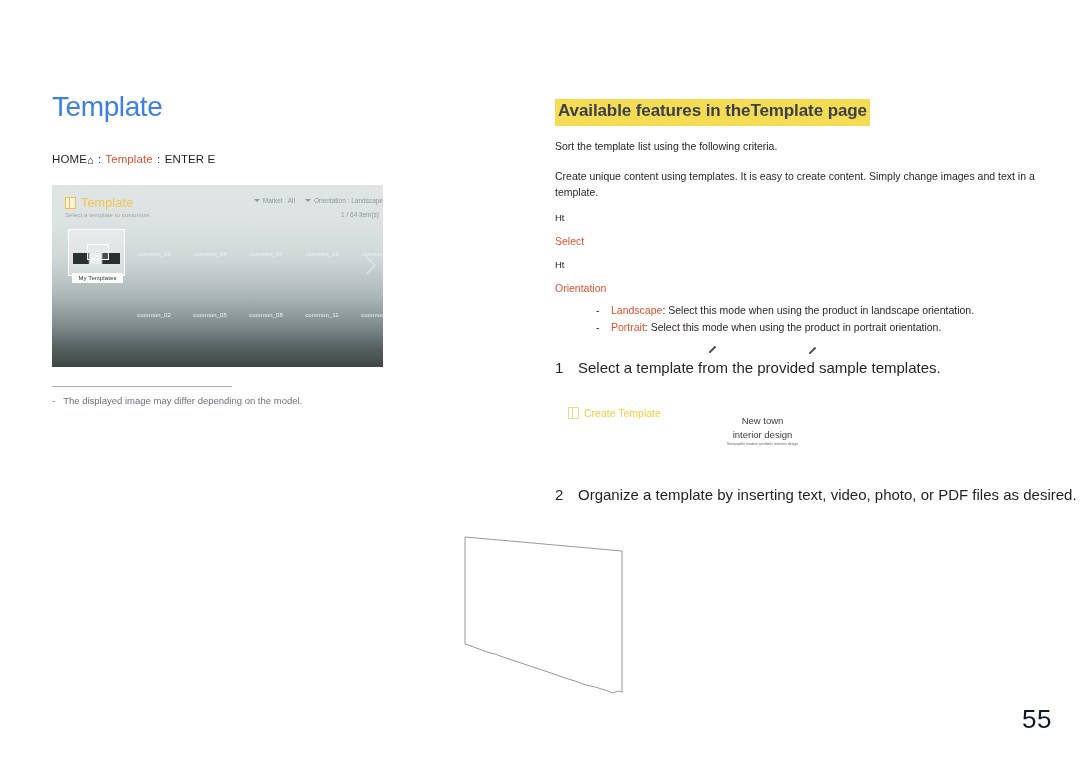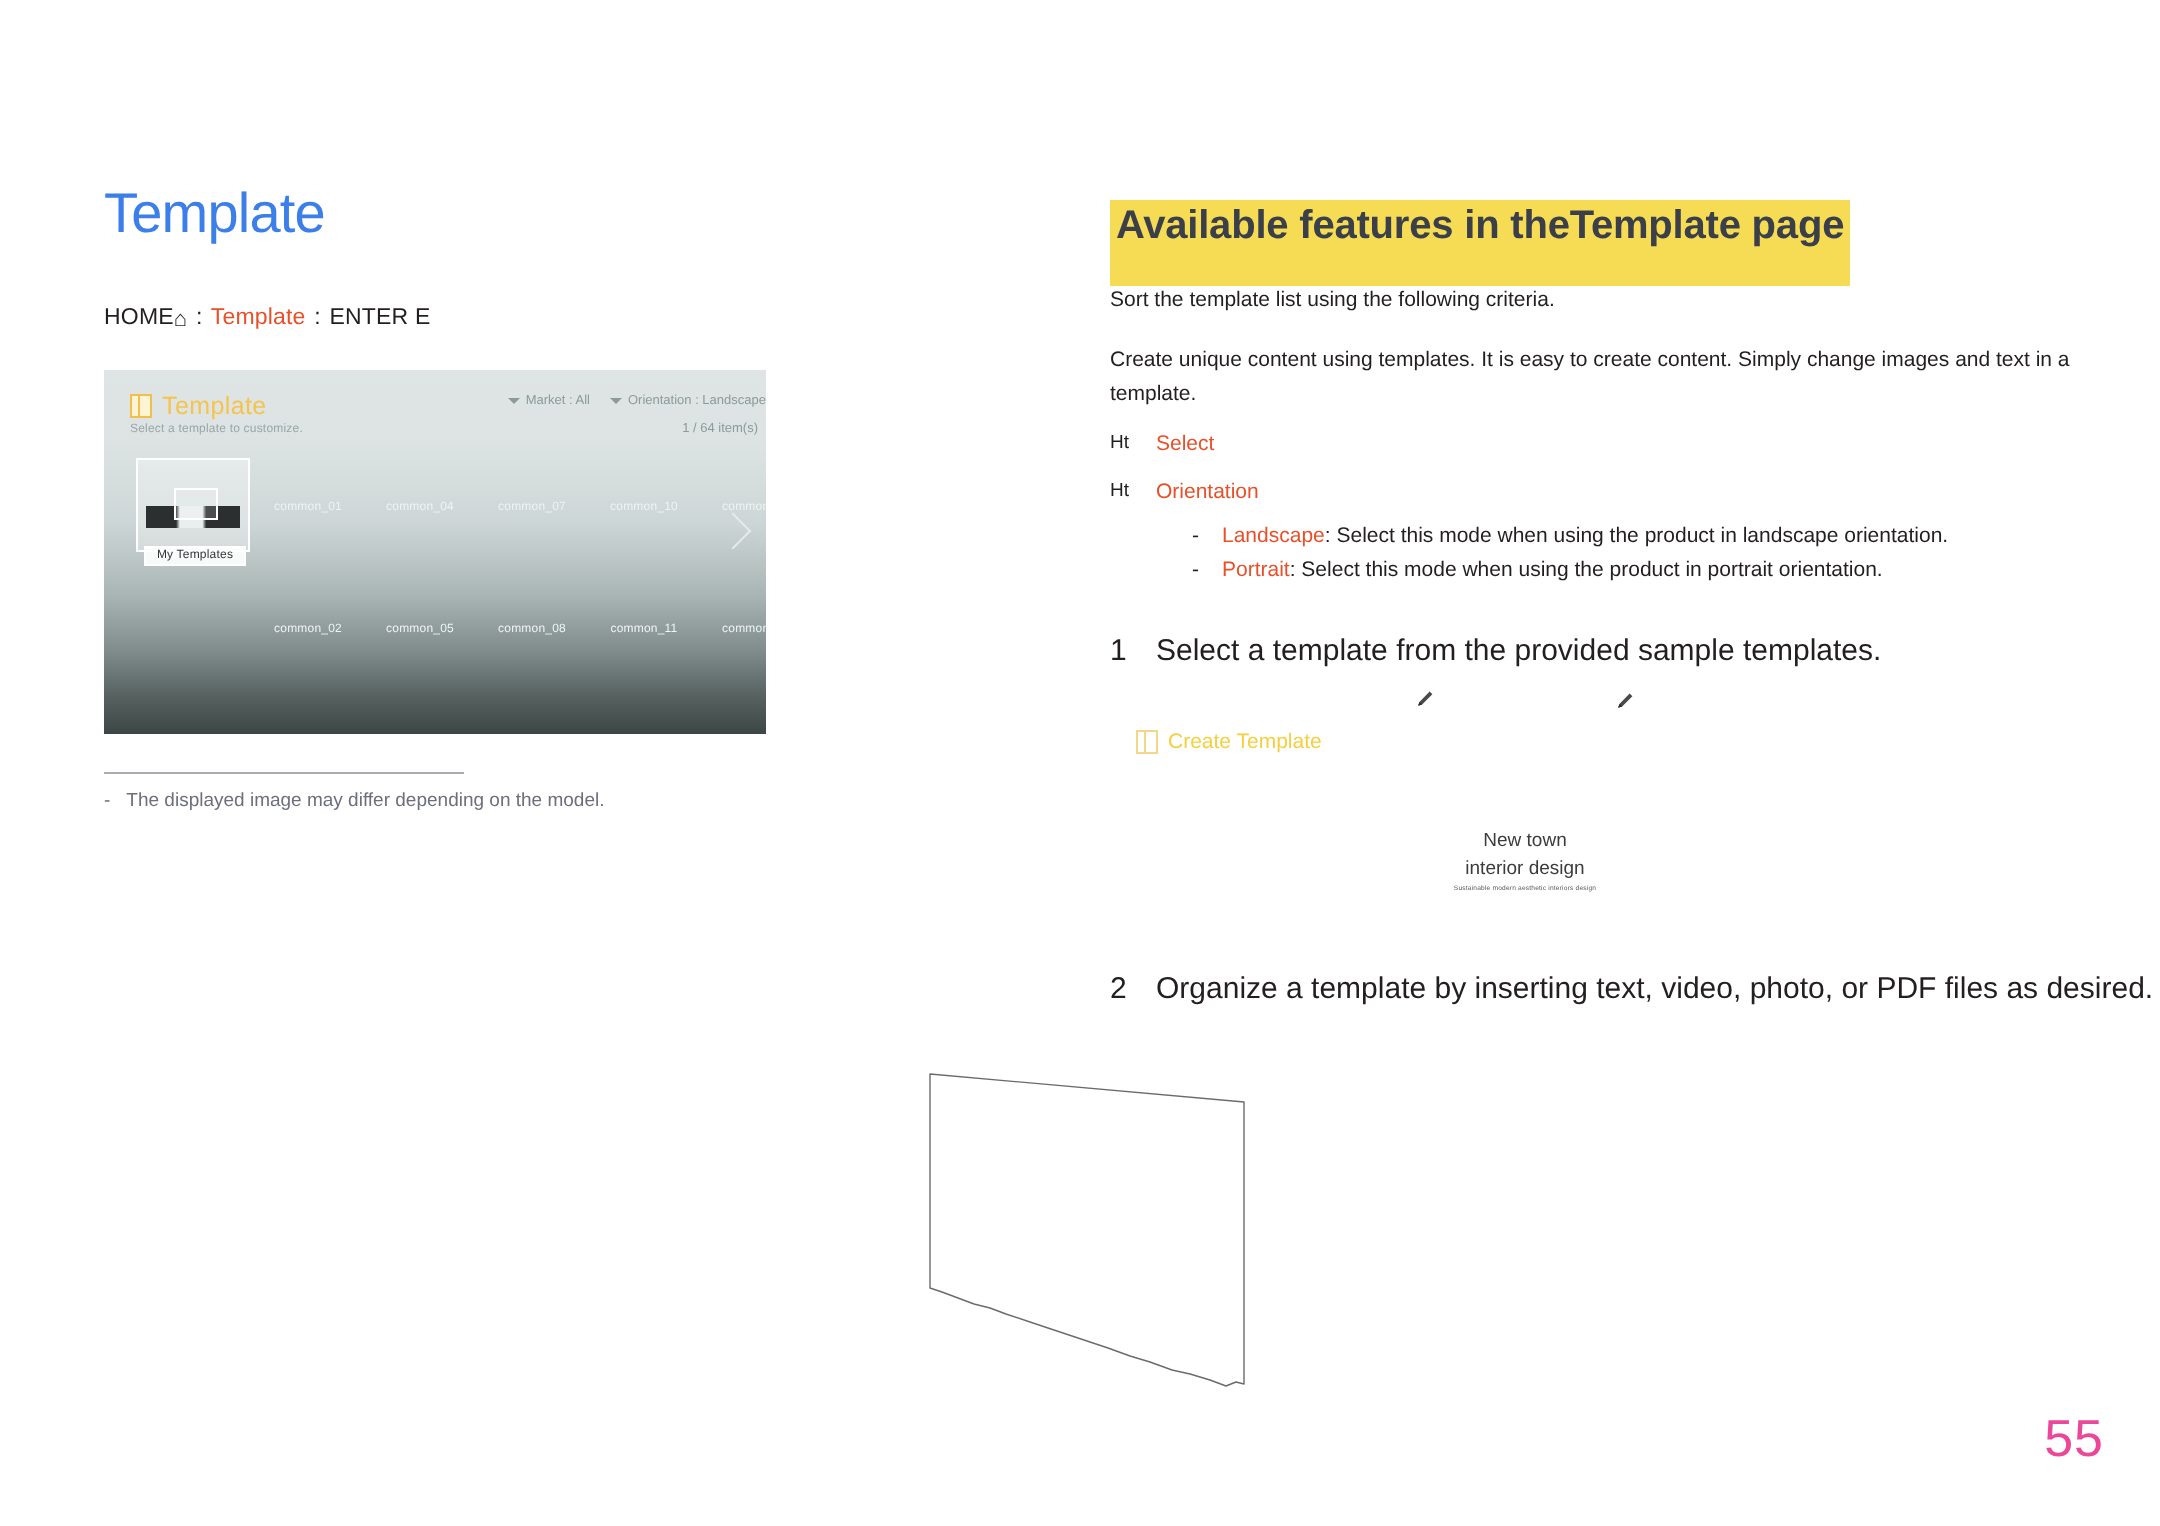--- a/index.html
+++ b/index.html
@@ -205,42 +205,43 @@
 
   
   #right-column {
     position: absolute;
     left: 555px;
     top: 98px;
     width: 522px;
   }
   #section-heading {
     display: inline;
-    font-size: 20px;
+    font-size: 17px;
     font-weight: bold;
     color: #3a3f4a;
     background: #f5dc54;
     box-decoration-break: clone;
     -webkit-box-decoration-break: clone;
-    padding: 2px 3px 19px 3px;
+    padding: 2px 3px 6px 3px;
     line-height: 1.5;
     letter-spacing: -0.1px;
   }
   .body-text {
     font-size: 10.5px;
     line-height: 1.55;
     color: #231f20;
     margin-top: 14px;
   }
   .bullet-row {
     display: flex;
     gap: 9px;
     margin-top: 8px;
     font-size: 10.5px;
     line-height: 1.5;
+    flex-direction: column;
   }
   .bullet-marker {
     flex: none;
     color: #231f20;
     font-size: 9.5px;
     width: 14px;
   }
   .accent-red { color: #e8502a; }
   .sub-bullets { margin-top: 5px; padding-left: 41px; }
   .sub-bullet-row {
@@ -341,21 +342,21 @@
     width: 215px;
     height: 180px;
   }
 
   
   #page-number {
     position: absolute;
     right: 28px;
     bottom: 28px;
     font-size: 26px;
-    color: #ec4899;
+    color: #0f172a;
     letter-spacing: 0.5px;
   }
 </style>
 </head>
 <body>
 
 <div id="left-column">
   <h1 id="page-title">Template</h1>
 
   <div id="breadcrumb">

